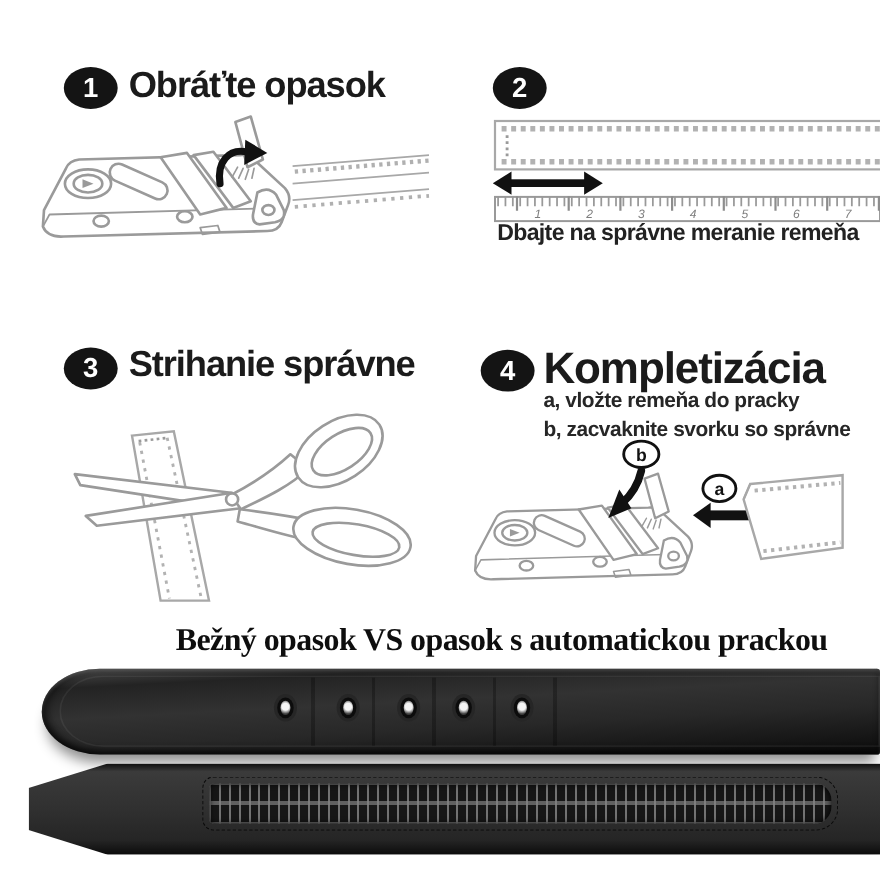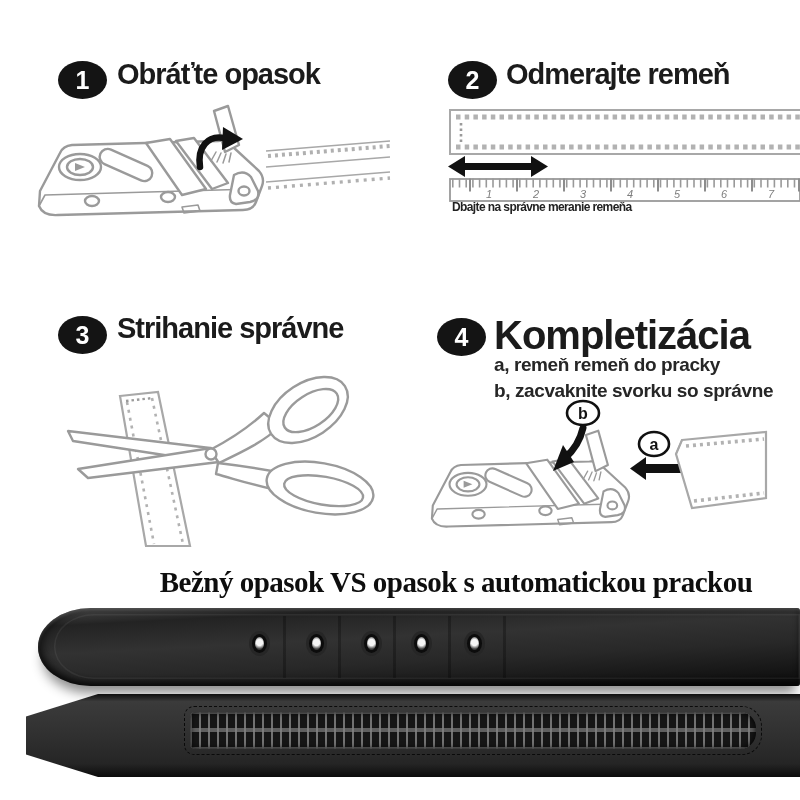--- a/index.html
+++ b/index.html
@@ -4,23 +4,23 @@
 <style>
   html,body{margin:0;padding:0;background:#fff;}
   .canvas{position:relative;width:800px;height:800px;background:#fff;overflow:hidden;
           font-family:"Liberation Sans",sans-serif;color:#1b1b1b;}
   .abs{position:absolute;}
 
   
   .badge{position:absolute;width:49px;height:38px;border-radius:50%;background:#141414;
          color:#fff;display:flex;align-items:center;justify-content:center;
          font-weight:bold;font-size:25px;}
-  .step-title{position:absolute;font-size:29px;font-weight:700;letter-spacing:-1px;white-space:nowrap;}
+  .step-title{position:absolute;font-size:33px;font-weight:700;letter-spacing:-1px;white-space:nowrap;}
   .step-note{position:absolute;font-size:19px;font-weight:700;letter-spacing:-0.4px;color:#262626;white-space:nowrap;}
-  .caption{position:absolute;font-size:12px;font-weight:700;letter-spacing:-0.6px;color:#222;white-space:nowrap;}
+  .caption{position:absolute;font-size:21px;font-weight:700;letter-spacing:-0.6px;color:#222;white-space:nowrap;}
 
   svg{display:block;}
   .lineart{stroke:#9a9a9a;stroke-width:2.4;fill:#fff;stroke-linejoin:round;stroke-linecap:round;}
   .thin{stroke:#a8a8a8;stroke-width:1.6;fill:none;}
   .blackink{fill:#111;stroke:none;}
 
   
   .vs-title{position:absolute;top:566px;left:0;width:800px;padding-left:112px;box-sizing:border-box;
             text-align:center;font-family:"Liberation Serif",serif;font-weight:bold;font-size:29px;
             letter-spacing:-0.5px;color:#0e0e0e;white-space:nowrap;}
@@ -96,21 +96,20 @@
 
     <g>
       <path d="M170,64 C167,44 178,32 194,35" stroke="#111" stroke-width="6.5" fill="none" stroke-linecap="round"></path>
       <polygon class="blackink" points="193,24 213,36 192,47"></polygon>
     </g>
   </svg>
 
   <div class="badge" style="left:448px;top:61px">
     <span>2</span>
   </div>
-  <div class="step-title" style="left:506px;top:58px">Odmerajte remeň</div>
 
   <svg class="abs" style="left:448px;top:108px" width="352" height="95" viewBox="0 0 352 95">
     <g>
       <rect x="2" y="2" width="352" height="44" fill="#fff" stroke="#a8a8a8" stroke-width="2"></rect>
       <path d="M8,9 L352,9" stroke="#b2b2b2" stroke-width="5" stroke-dasharray="4.5 4.2" fill="none"></path>
       <path d="M8,39 L352,39" stroke="#b2b2b2" stroke-width="5" stroke-dasharray="4.5 4.2" fill="none"></path>
       <path d="M13,15 L13,35" stroke="#9a9a9a" stroke-width="2.6" stroke-dasharray="2.5 3" fill="none"></path>
     </g>
     <g>
       <rect class="blackink" x="15" y="55" width="70" height="7"></rect>
@@ -162,21 +161,21 @@
         <ellipse cx="266" cy="122" rx="40" ry="14"></ellipse>
       </g>
       <circle cx="153" cy="86" r="5.5"></circle>
     </g>
   </svg>
 
   <div class="badge" style="left:437px;top:318px">
     <span>4</span>
   </div>
   <div class="step-title" style="left:494px;top:313px;font-size:40px">Kompletizácia</div>
-  <div class="step-note" style="left:494px;top:354px">a, remeň remeň do pracky</div>
+  <div class="step-note" style="left:494px;top:354px">a, vložte remeňa do pracky</div>
   <div class="step-note" style="left:494px;top:380px">b, zacvaknite svorku so správne</div>
 
   <svg class="abs" style="left:420px;top:398px" width="378" height="150" viewBox="0 0 378 150">
     <use href="#buckle-art" transform="translate(4,30) scale(0.88)"></use>
 
     <g>
       <ellipse cx="163" cy="15" rx="16" ry="12" fill="#fff" stroke="#111" stroke-width="2.6"></ellipse>
       <text x="163" y="21" text-anchor="middle" font-size="16" font-weight="bold" fill="#111" font-family="Liberation Sans, sans-serif">b</text>
     </g>
     <g>

